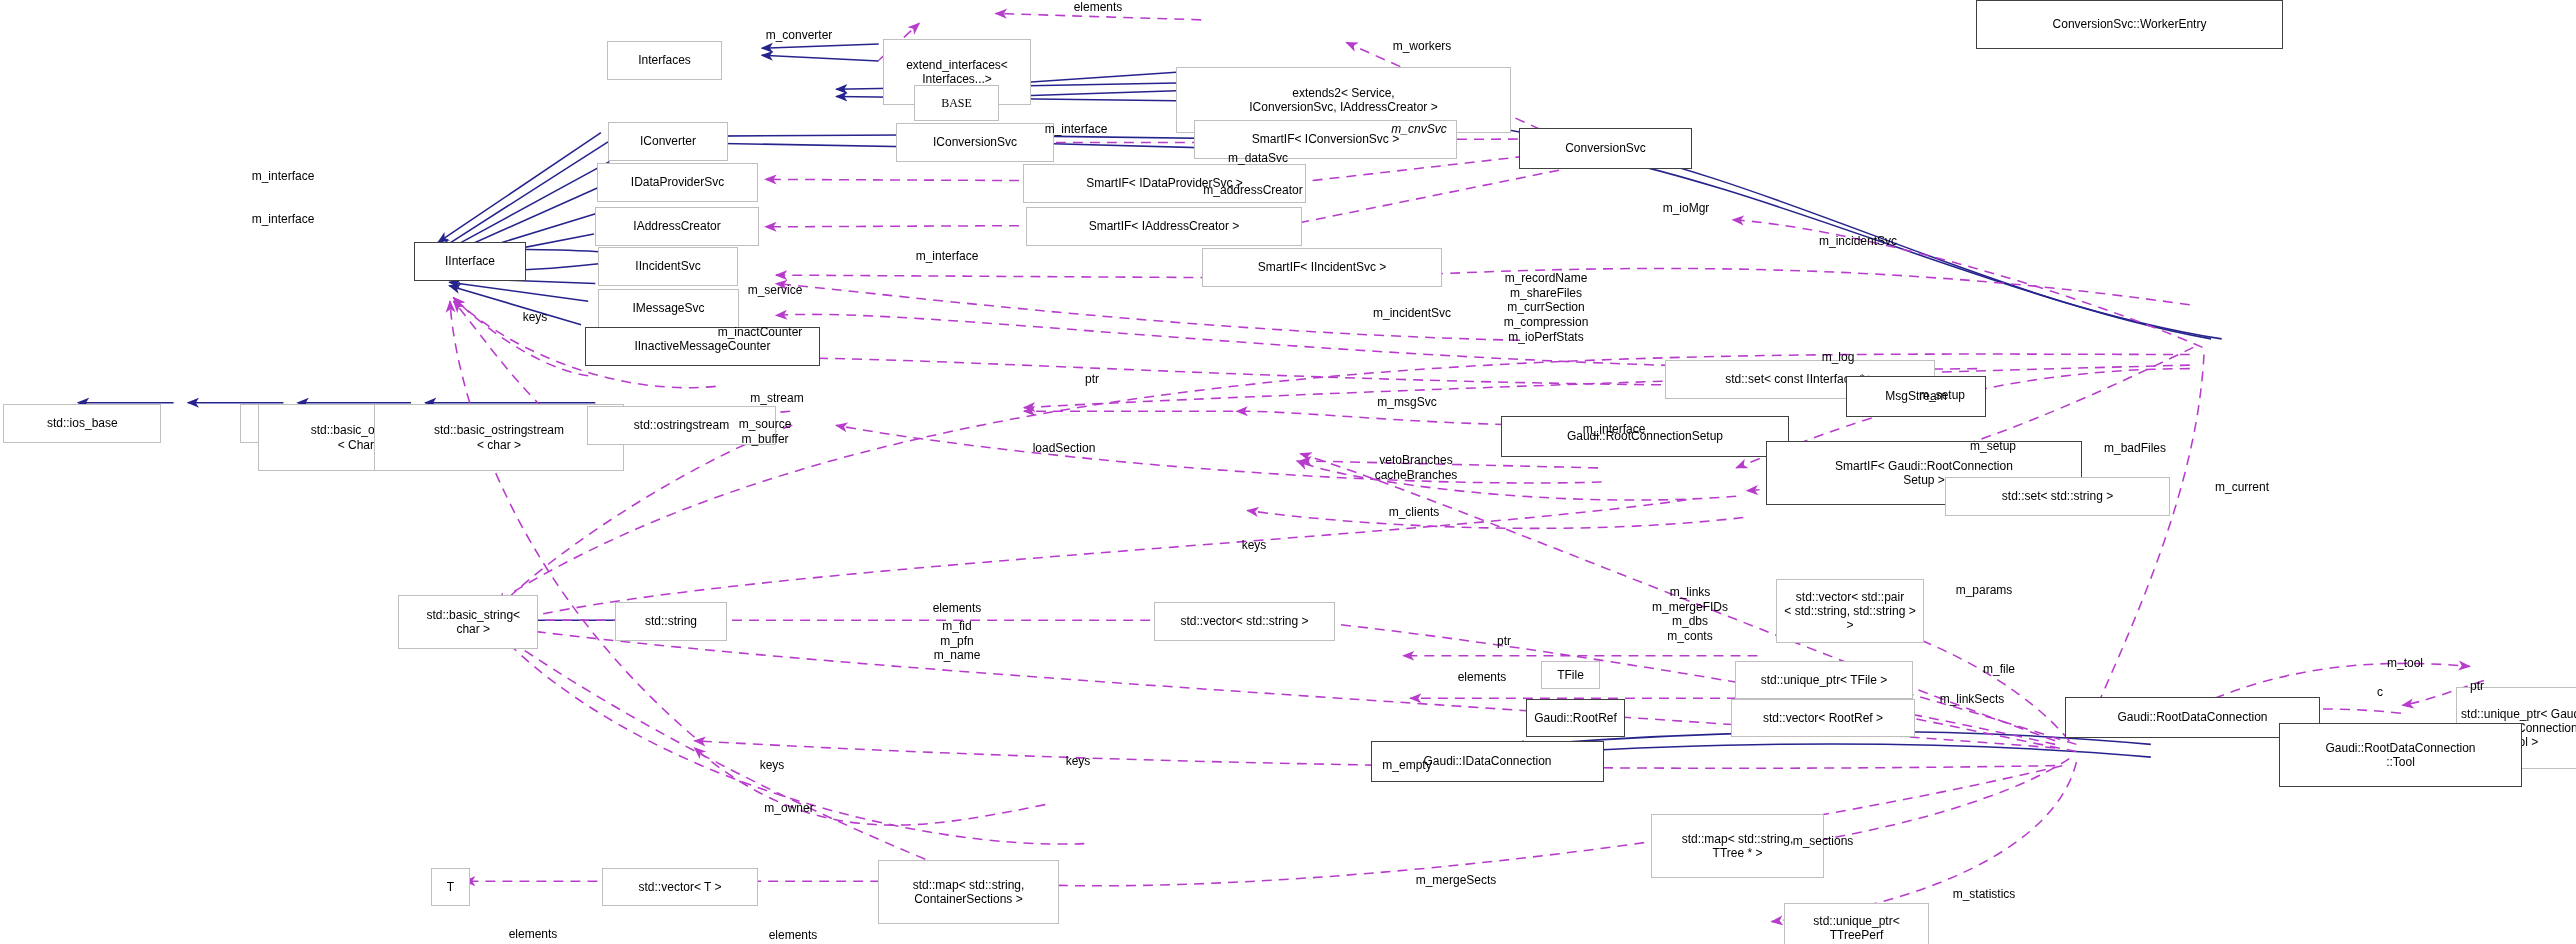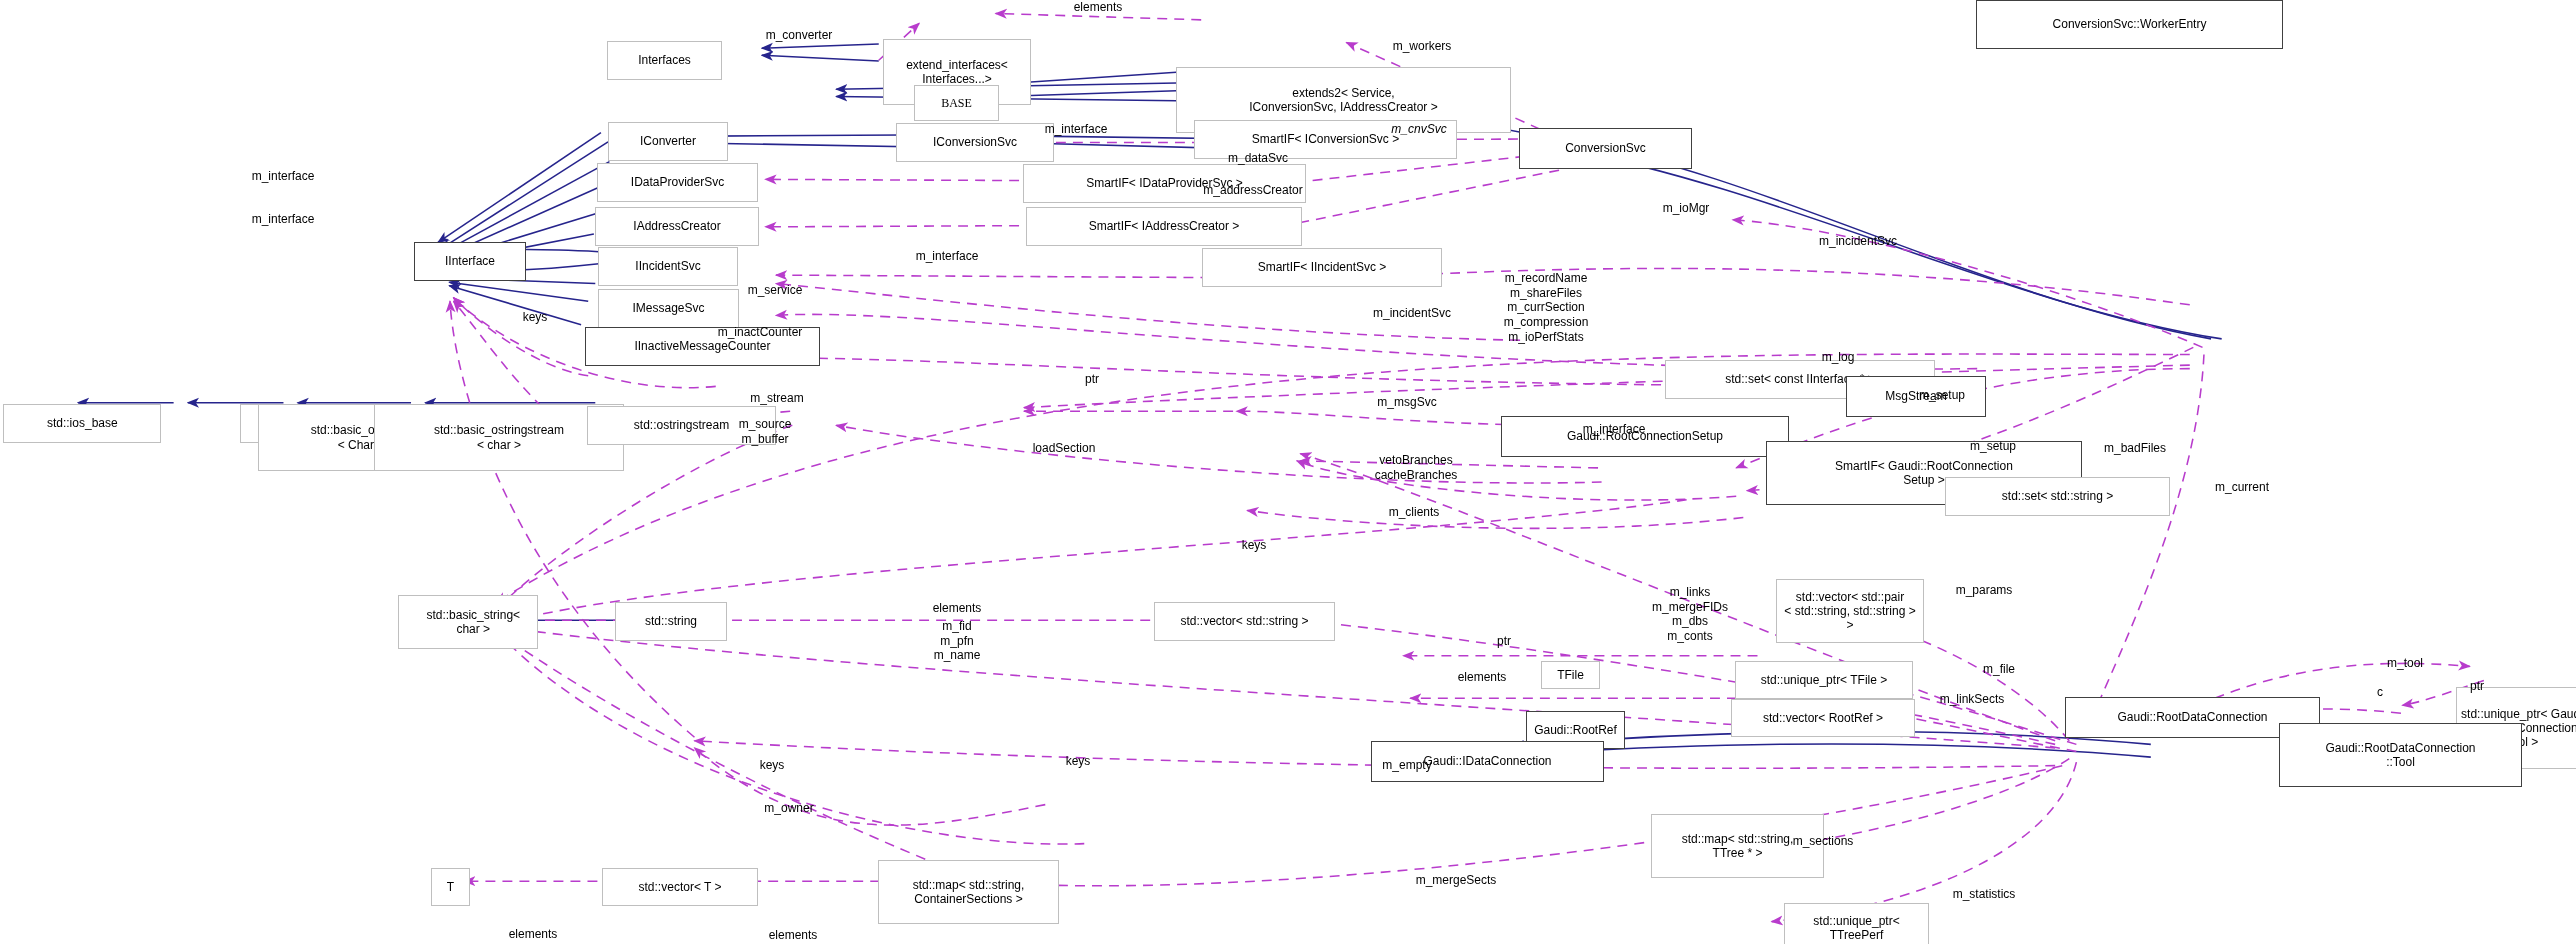--- a/index.html
+++ b/index.html
@@ -256,21 +256,21 @@
 Setup &gt;</div>
     <div class="node" style="left: 1945px; top: 477px; width: 225px; height: 39px;">std::set&lt; std::string &gt;</div>
     <div class="node" style="left: 398px; top: 595px; width: 140px; height: 54px; padding-left: 14px;">std::basic_string&lt;
 char &gt;</div>
     <div class="node" style="left: 615px; top: 602px; width: 112px; height: 39px;">std::string</div>
     <div class="node" style="left: 1154px; top: 602px; width: 181px; height: 39px;">std::vector&lt; std::string &gt;</div>
     <div class="node" style="left: 1776px; top: 579px; width: 148px; height: 64px;">std::vector&lt; std::pair
 &lt; std::string, std::string &gt; &gt;</div>
     <div class="node" style="left: 1541px; top: 661px; width: 59px; height: 28px;">TFile</div>
     <div class="node" style="left: 1735px; top: 661px; width: 178px; height: 38px;">std::unique_ptr&lt; TFile &gt;</div>
-    <div class="node solid" style="left: 1526px; top: 699px; width: 99px; height: 38px; margin-top: 12px;">Gaudi::RootRef</div>
+    <div class="node solid" style="left: 1526px; top: 699px; width: 99px; height: 38px;">Gaudi::RootRef</div>
     <div class="node" style="left: 1731px; top: 699px; width: 184px; height: 38px;">std::vector&lt; RootRef &gt;</div>
     <div class="node solid" style="left: 2065px; top: 697px; width: 255px; height: 41px;">Gaudi::RootDataConnection</div>
     <div class="node" style="left: 2456px; top: 687px; width: 132px; height: 82px;">std::unique_ptr&lt; Gaudi
 ::RootDataConnection::
 Tool &gt;</div>
     <div class="node solid" style="left: 1371px; top: 741px; width: 233px; height: 41px;">Gaudi::IDataConnection</div>
     <div class="node solid" style="left: 2279px; top: 723px; width: 243px; height: 64px;">Gaudi::RootDataConnection
 ::Tool</div>
     <div class="node" style="left: 1651px; top: 814px; width: 173px; height: 64px;">std::map&lt; std::string,
 TTree * &gt;</div>

